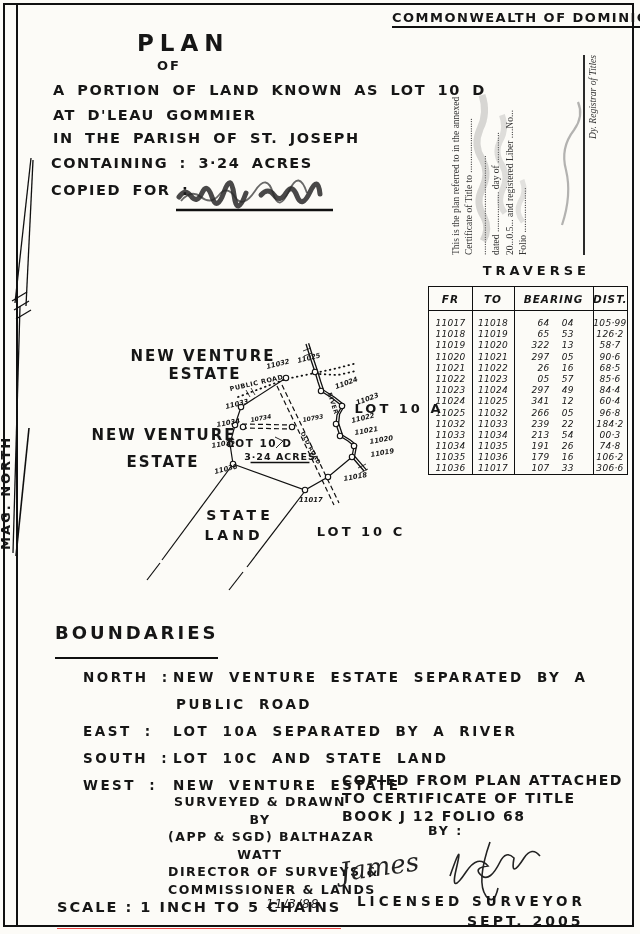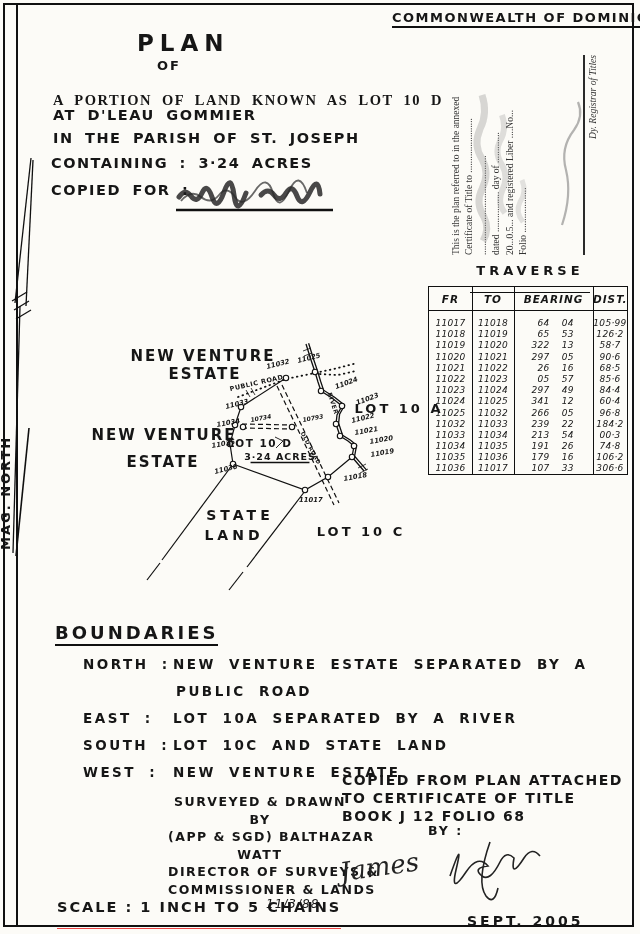--- a/index.html
+++ b/index.html
@@ -10,52 +10,52 @@
   
   .frame-outer{left:3px;top:3px;right:6px;bottom:7px;border:2.5px solid #101010;}
   .frame-left2{left:16px;top:5px;bottom:9px;width:1.5px;background:#101010;}
   
   #country{left:392px;top:10px;font-size:13px;letter-spacing:1.5px;
            border-bottom:2px solid #101010;padding-bottom:1px;}
   
   #t1{left:137px;top:30px;font-size:23px;letter-spacing:6px;}
   #t2{left:157px;top:58px;font-size:13px;letter-spacing:2px;}
   .tline{font-size:14.5px;letter-spacing:1.5px;word-spacing:5px;}
-  #t3{left:53px;top:92px;font-family:Liberation Serif, serif;}
+  #t3{left:53px;top:82px;}
   #t4{left:53px;top:107px;}
   #t5{left:53px;top:130px;}
   #t6{left:51px;top:155px;}
   #t7{left:51px;top:182px;}
   
   #stamp{left:425px;top:80px;width:200px;height:150px;transform:rotate(-90deg);
          font-family:"Liberation Serif",serif;font-weight:400;color:#333;
          font-size:9.5px;line-height:13.4px;display:flex;flex-direction:column;}
   #stamp .sline{white-space:nowrap;overflow:hidden;}
   #stamp-official{margin-top:auto;text-align:right;border-top:2px solid #2a2a2a;
          padding-top:2px;font-size:9.5px;font-style:italic;}
   
-  #trav-title{left:470px;top:263px;width:120px;text-align:center;font-size:13px;
-        letter-spacing:4px;border-bottom:1.6px solid #101010;padding-bottom:14px;}
+  #trav-title{left:470px;top:263px;width:120px;text-align:right;font-size:13px;
+        letter-spacing:4px;border-bottom:1.6px solid #101010;padding-bottom:8px;}
   #trav{left:428px;top:286px;width:198px;height:187px;border:1.6px solid #101010;}
   .tcol-line{position:absolute;top:0;bottom:0;width:1.4px;background:#101010;}
   #trav-head{position:absolute;left:0;right:0;top:0;height:23px;display:grid;
         grid-template-columns:43px 42px 79px 34px;align-items:center;
         border-bottom:1.6px solid #101010;font-size:10.5px;font-weight:700;
         text-align:center;font-style:italic;letter-spacing:1px;}
   #trav-rows{position:absolute;left:0;right:0;top:25px;padding-top:6px;}
   .trow{display:grid;grid-template-columns:43px 42px 79px 34px;height:11.2px;
         font-size:9px;line-height:11px;letter-spacing:.3px;font-style:italic;}
   .trow .c{text-align:center;}
   .trow .brg{display:flex;}
   .trow .deg{width:42px;text-align:right;}
   .trow .min{width:37px;text-align:left;padding-left:12px;}
   
   #bounds{left:55px;top:622px;width:565px;}
   #bounds-title{font-size:18px;letter-spacing:3px;border-bottom:2.5px solid #101010;
-        display:inline-block;padding-bottom:1px;margin-bottom:5px;}
+        display:inline-block;padding-bottom:14px;margin-bottom:5px;}
   .b-row{font-size:13.5px;letter-spacing:2.5px;word-spacing:6px;line-height:27px;
         font-weight:700;white-space:nowrap;}
   .b-dir{display:inline-block;min-width:90px;margin-left:28px;}
   .b-sub{margin-left:121px;}
   
   #cred-left{left:168px;top:793px;width:184px;text-align:center;font-size:12.5px;
         letter-spacing:1.5px;line-height:17.6px;}
   #cred-left div{white-space:nowrap;}
   #left-date{left:266px;top:897px;font-size:12px;font-style:italic;letter-spacing:1px;}
   #cred-right{left:342px;top:771px;font-size:14px;letter-spacing:1.5px;line-height:18px;}
@@ -363,17 +363,18 @@
       <div>BOOK J 12 FOLIO 68</div>
     </div>
   <div class="abs hand" id="right-by">BY :</div>
 
   <svg class="abs" style="left:332px;top:828px;" width="230" height="66">
     <text x="8" y="46" transform="rotate(-8 60 40)" font-family="DejaVu Serif, serif" font-style="italic" font-size="26" fill="#222">James</text>
     <path d="M118,48 q14,-40 6,-6 q-6,26 10,2 q12,-18 22,-6 q-16,2 -6,10 q8,6 18,-14 q6,-12 14,-4 q-4,22 10,0 q8,-12 16,-2" stroke="#222" stroke-width="1.6" fill="none"></path>
     <path d="M158,14 q-14,40 -4,54 q8,10 12,-8" stroke="#222" stroke-width="1.6" fill="none"></path>
   </svg>
 
+  <div class="abs hand" id="right-role">LICENSED SURVEYOR</div>
   <div class="abs hand" id="right-date">SEPT. 2005</div>
 
   <div class="abs hand" id="scale">SCALE : 1 INCH TO 5 CHAINS</div>
 
 </div>
 
 </body></html>

